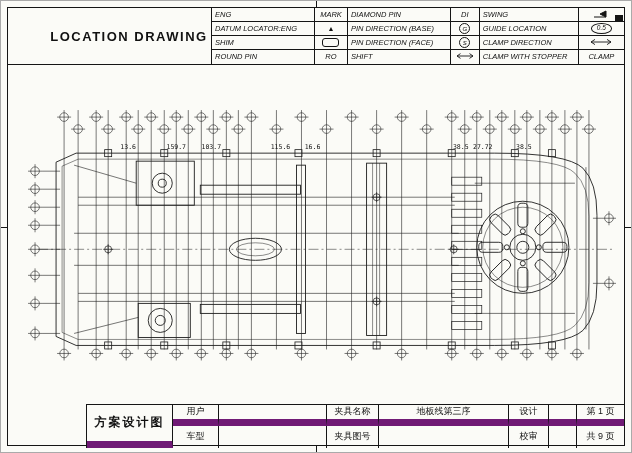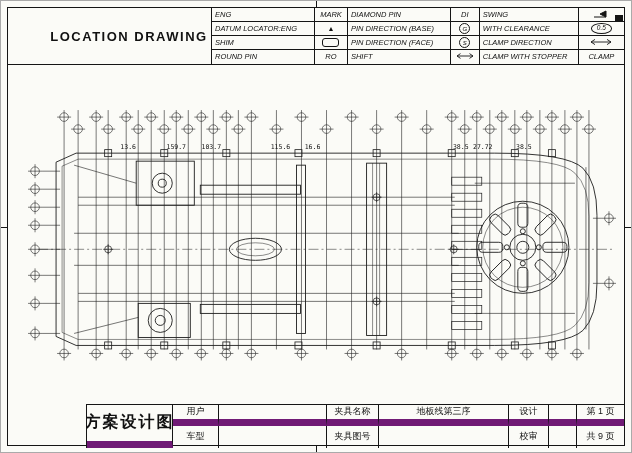--- a/index.html
+++ b/index.html
@@ -28,21 +28,21 @@
   .drawing-area svg{display:block;width:100%;height:100%;}
   
   .footer{flex:0 0 44px;display:flex;}
   .footer-spacer{width:78px;}
   .footer-grid{flex:1;display:grid;grid-template-columns:86px 46px 108px 52px 130px 40px 28px 1fr;
                grid-template-rows:1fr 1fr;border-left:1px solid #151515;border-top:1.2px solid #151515;font-size:9px;}
   .fcell{border-right:1px solid #151515;border-bottom:7px solid #701a75;display:flex;align-items:center;justify-content:center;
          white-space:nowrap;overflow:hidden;}
   .fcell.noR{border-right:none;}
   .fcell.noB{border-bottom:none;}
-  .footer-title{grid-row:1 / span 2;font-size:16px;font-weight:bold;letter-spacing:2px;}
+  .footer-title{grid-row:1 / span 2;font-size:12px;font-weight:bold;letter-spacing:2px;}
   
   .tick{position:absolute;background:#151515;}
   .edge-tab{position:absolute;width:8px;height:7px;background:#151515;right:8px;top:14px;}
 </style>
 </head>
 <body>
 
 <div class="sheet">
   <div class="tick" style="left:315px;top:0;width:1px;height:7px;"></div>
   <div class="tick" style="left:315px;bottom:0;width:1px;height:7px;"></div>
@@ -74,21 +74,21 @@
         <div class="lcell">DATUM LOCATOR:ENG</div>
         <div class="lcell center">
           <span class="tri">▲</span>
         </div>
         <div class="lcell">PIN DIRECTION (BASE)</div>
         <div class="lcell center">
           <span class="circle-mark">
               <span>G</span>
             </span>
         </div>
-        <div class="lcell">WITH CLEARANCE</div>
+        <div class="lcell">GUIDE LOCATION</div>
         <div class="lcell center noR">
           <span class="oval-mark">0.5</span>
         </div>
 
         <div class="lcell">SHIM</div>
         <div class="lcell center">
           <span class="shim-shape"></span>
         </div>
         <div class="lcell">PIN DIRECTION (FACE)</div>
         <div class="lcell center">

